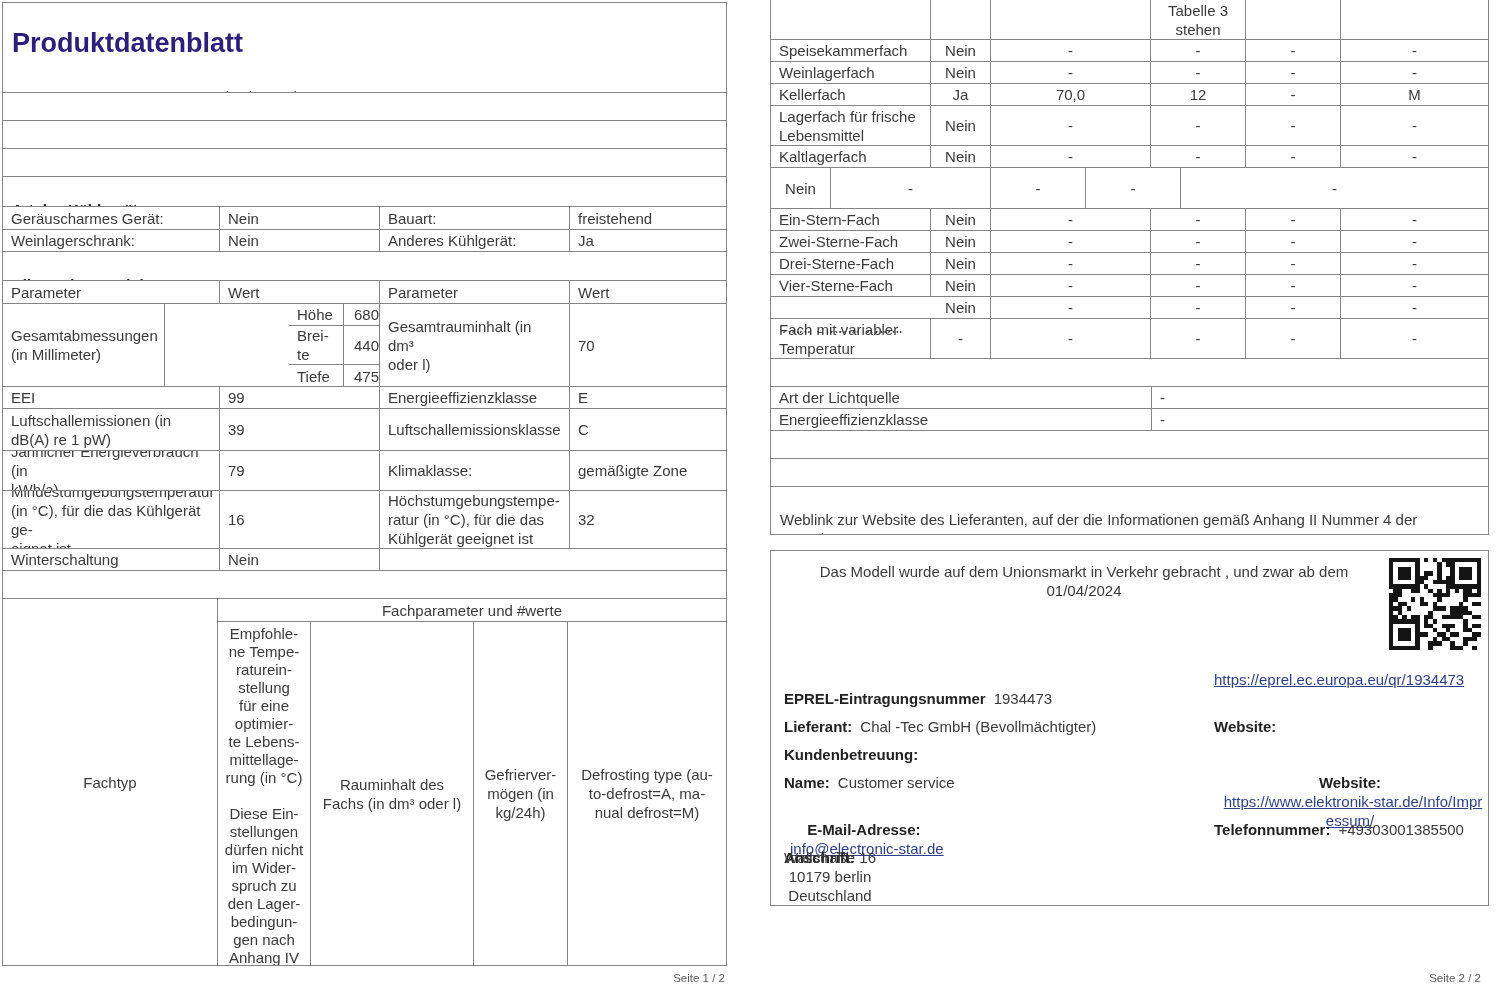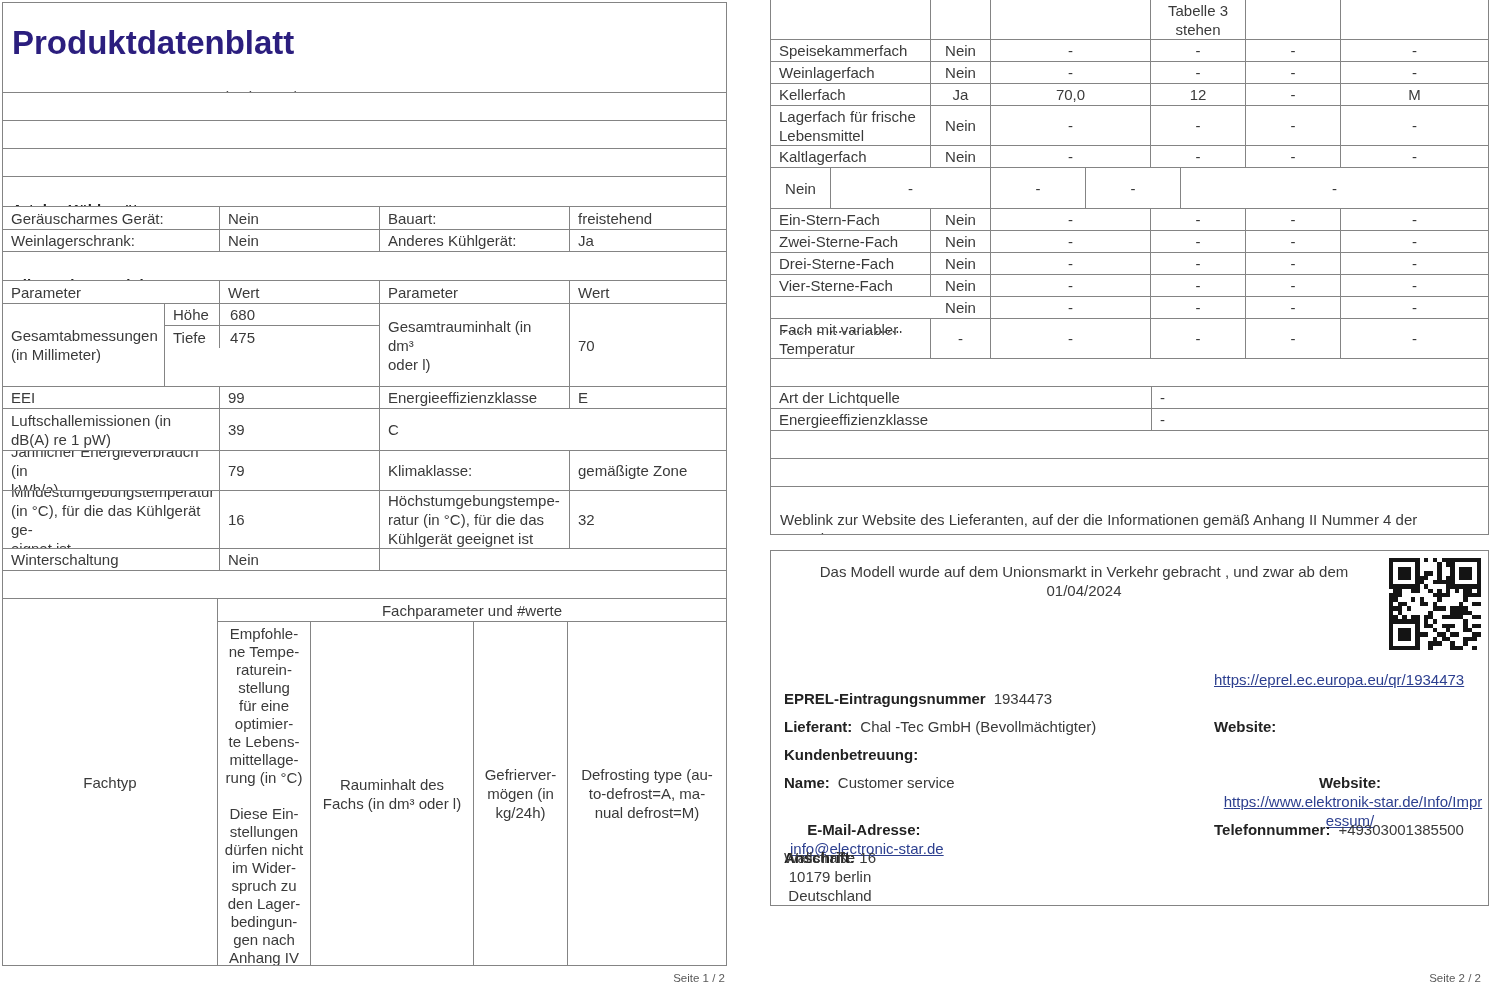--- a/index.html
+++ b/index.html
@@ -12,27 +12,27 @@
   .c{box-sizing:border-box;border-right:1.5px solid #848484;display:flex;align-items:center;
      padding:1px 8px;white-space:pre-line;overflow:hidden;}
   .c.lastc{border-right:none;}
   .fl{flex:1;}
   .ctr{justify-content:center;text-align:center;padding:1px 3px;}
   .topal{align-items:flex-start;padding-top:3px;}
   .blk{display:block;padding:4px 9px;}
   .b{font-weight:bold;color:#222;}
   .v{margin-left:8px;}
   .tight{line-height:18px;}
-  .title{font-size:33px;line-height:34px;font-weight:bold;color:#2b1e7e;letter-spacing:0;}
+  .title{font-size:27px;line-height:34px;font-weight:bold;color:#2b1e7e;letter-spacing:0;}
   .subtitle{margin-top:8px;color:#3a3a3a;white-space:pre-line;}
   a,.link{color:#2c3f8f;text-decoration:underline;cursor:pointer;}
   .brk{word-break:break-all;}
   .footer{position:absolute;font-size:11.5px;color:#595959;}
   .bx{position:absolute;white-space:pre-line;}
-  .dimcol{box-sizing:border-box;border-right:1.5px solid #848484;display:flex;flex-direction:column;}
+  .dimcol{box-sizing:border-box;border-right:1.5px solid #848484;display:flex;flex-direction:column;align-items:flex-end;}
   .dimrow{display:flex;box-sizing:border-box;border-bottom:1.5px solid #848484;flex:0 0 auto;}
   .dimrow.last{border-bottom:none;}
   .dimsub{width:55px;box-sizing:border-box;border-right:1.5px solid #848484;display:flex;
           align-items:center;padding-left:8px;white-space:pre-line;}
   .dimval{flex:1;display:flex;align-items:center;padding-left:10px;}
   .bigright{display:flex;flex-direction:column;flex:1;}
   .bighdr{box-sizing:border-box;border-bottom:1.5px solid #848484;display:flex;align-items:center;
           justify-content:center;flex:0 0 auto;}
   .bigbody{display:flex;flex:1;min-height:0;}
   #qr svg{display:block;}
@@ -104,20 +104,25 @@
     </div>
 
     <div class="row" style="height:83px;">
       <div class="c" style="width:162px;">Gesamtabmessungen
 (in Millimeter)</div>
       <div class="dimcol" style="width:215px;">
         <div class="dimrow" style="height:22px;">
           <div class="dimsub">Höhe</div>
           <div class="dimval">680</div>
         </div>
+        <div class="dimrow" style="height:39px;">
+          <div class="dimsub">Brei-
+te</div>
+          <div class="dimval">440</div>
+        </div>
         <div class="dimrow last" style="height:22px;">
           <div class="dimsub">Tiefe</div>
           <div class="dimval">475</div>
         </div>
       </div>
       <div class="c" style="width:190px;">Gesamtrauminhalt (in dm³
 oder l)</div>
       <div class="c lastc fl">70</div>
     </div>
 
@@ -125,20 +130,21 @@
       <div class="c" style="width:217px;">EEI</div>
       <div class="c" style="width:160px;">99</div>
       <div class="c" style="width:190px;">Energieeffizienzklasse</div>
       <div class="c lastc fl">E</div>
     </div>
 
     <div class="row" style="height:42px;">
       <div class="c" style="width:217px;">Luftschallemissionen (in
 dB(A) re 1 pW)</div>
       <div class="c" style="width:160px;">39</div>
+      <div class="c" style="width:190px;">Luftschallemissionsklasse</div>
       <div class="c lastc fl">C</div>
     </div>
 
     <div class="row" style="height:40px;">
       <div class="c" style="width:217px;">Jährlicher Energieverbrauch (in
 kWh/a)</div>
       <div class="c" style="width:160px;">79</div>
       <div class="c" style="width:190px;">Klimaklasse:</div>
       <div class="c lastc fl">gemäßigte Zone</div>
     </div>

